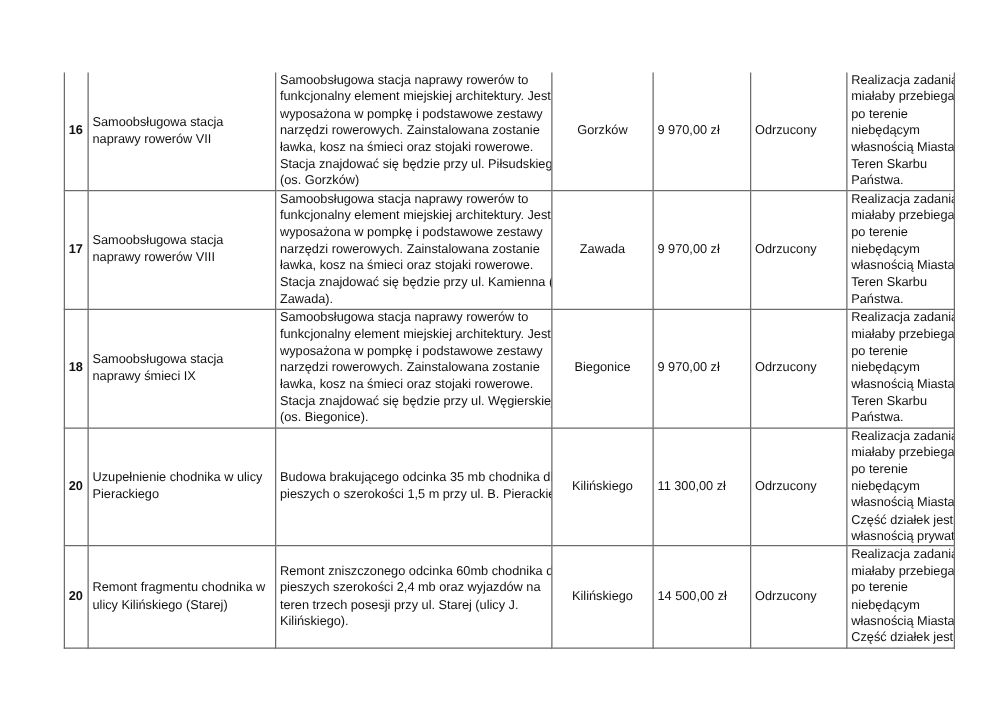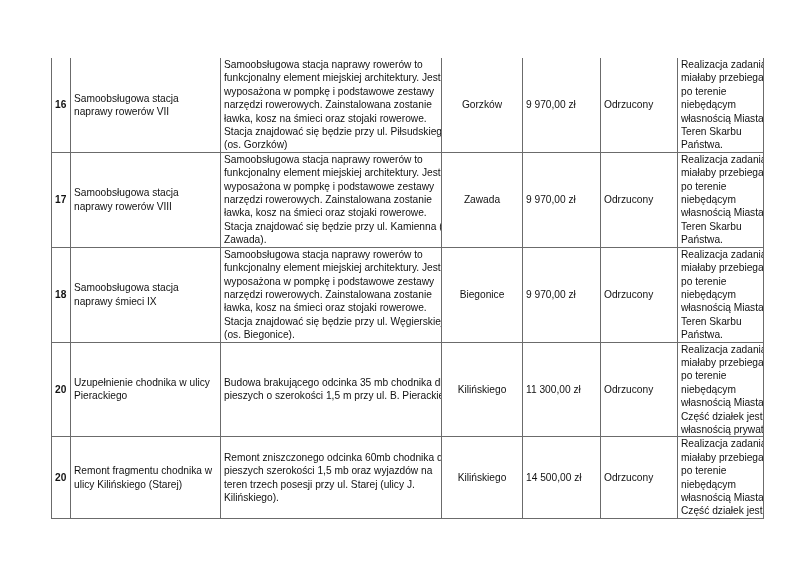--- a/index.html
+++ b/index.html
@@ -155,21 +155,21 @@
           <span class="line">Część działek jest</span>
           <span class="line">własnością prywatną.</span>
         </td>
       </tr>
 
       <tr class="r20">
         <td class="c-no">20</td>
         <td class="c-name">Remont fragmentu chodnika w ulicy Kilińskiego (Starej)</td>
         <td class="c-desc mid">
           <span class="line">Remont zniszczonego odcinka 60mb chodnika dla</span>
-          <span class="line">pieszych szerokości 1,5 mb oraz wyjazdów na</span>
+          <span class="line">pieszych szerokości 2,4 mb oraz wyjazdów na</span>
           <span class="line">teren trzech posesji przy ul. Starej (ulicy J.</span>
           <span class="line">Kilińskiego).</span>
         </td>
         <td class="c-loc">Kilińskiego</td>
         <td class="c-cost">14 500,00 zł</td>
         <td class="c-status">Odrzucony</td>
         <td class="c-reason">
           <span class="line">Realizacja zadania</span>
           <span class="line">miałaby przebiegać</span>
           <span class="line">po terenie</span>

